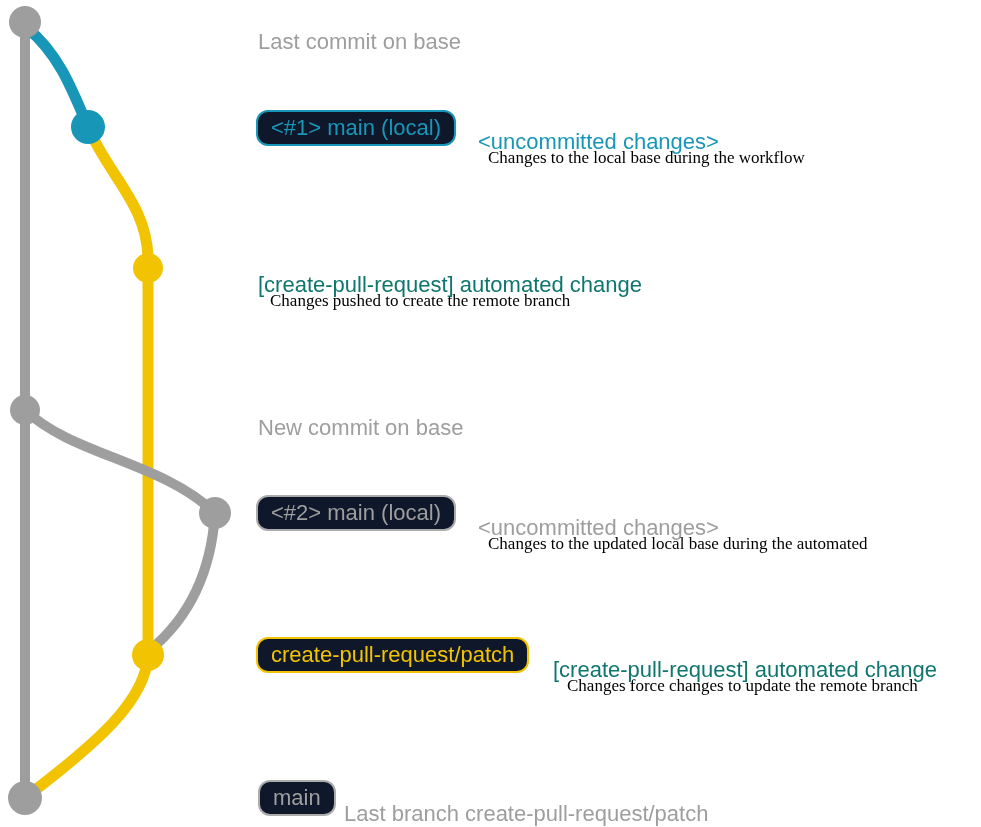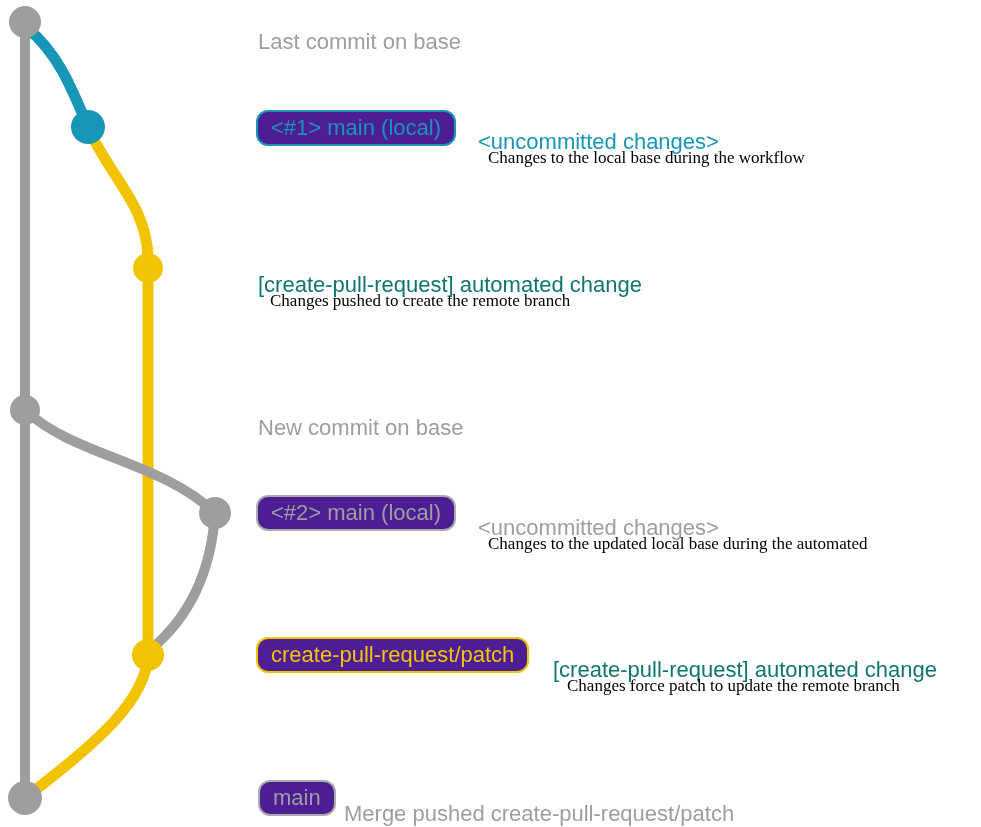--- a/index.html
+++ b/index.html
@@ -23,21 +23,21 @@
   .badge {
     position: absolute;
     display: inline-flex;
     align-items: center;
     height: 32px;
     padding: 0 13px;
     border-radius: 12px;
     border: 2px solid;
     font-size: 22px;
     white-space: nowrap;
-    background: #4c1d95;
+    background: #0f172a;
   }
   .badge.b-blue   { border-color: #1896B8; color: #1896B8; }
   .badge.b-gray   { border-color: #ACACAC; color: #9E9E9E; }
   .badge.b-yellow { border-color: #F2C300; color: #F2C300; }
 </style>
 </head>
 <body>
 
 <div class="stage">
 
@@ -72,18 +72,18 @@
   <div class="label h-serif" style="left:270px; top:289px;">Changes pushed to create the remote branch</div>
 
   <div class="label h-sans c-gray" style="left:258px; top:399px;">New commit on base</div>
 
   <div class="badge b-gray" style="left:256px; top:495px;">&lt;#2&gt; main (local)</div>
   <div class="label h-sans c-gray" style="left:478px; top:499px;">&lt;uncommitted changes&gt;</div>
   <div class="label h-serif" style="left:488px; top:532px;">Changes to the updated local base during the automated</div>
 
   <div class="badge b-yellow" style="left:256px; top:637px;">create-pull-request/patch</div>
   <div class="label h-sans c-yellow" style="left:553px; top:641px;">[create-pull-request] automated change</div>
-  <div class="label h-serif" style="left:567px; top:674px;">Changes force patch to update the remote branch</div>
+  <div class="label h-serif" style="left:567px; top:674px;">Changes force changes to update the remote branch</div>
 
   <div class="badge b-gray" style="left:258px; top:780px;">main</div>
-  <div class="label h-sans c-gray" style="left:344px; top:785px;">Merge pushed create-pull-request/patch</div>
+  <div class="label h-sans c-gray" style="left:344px; top:785px;">Last branch create-pull-request/patch</div>
 
 </div>
 
 </body></html>

